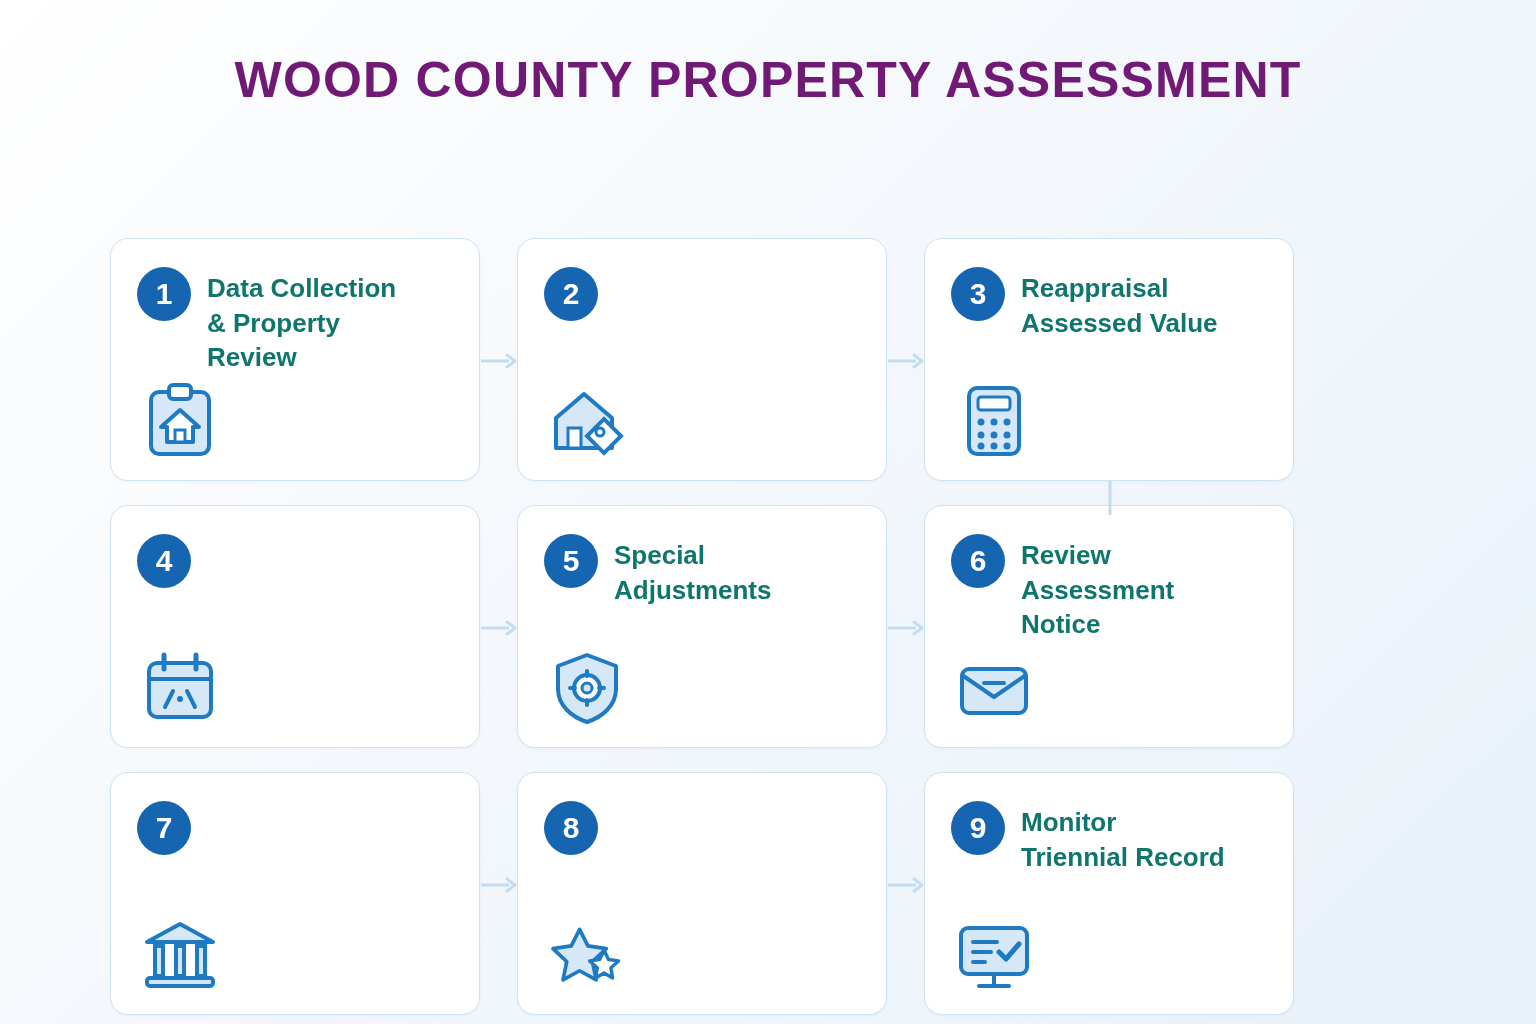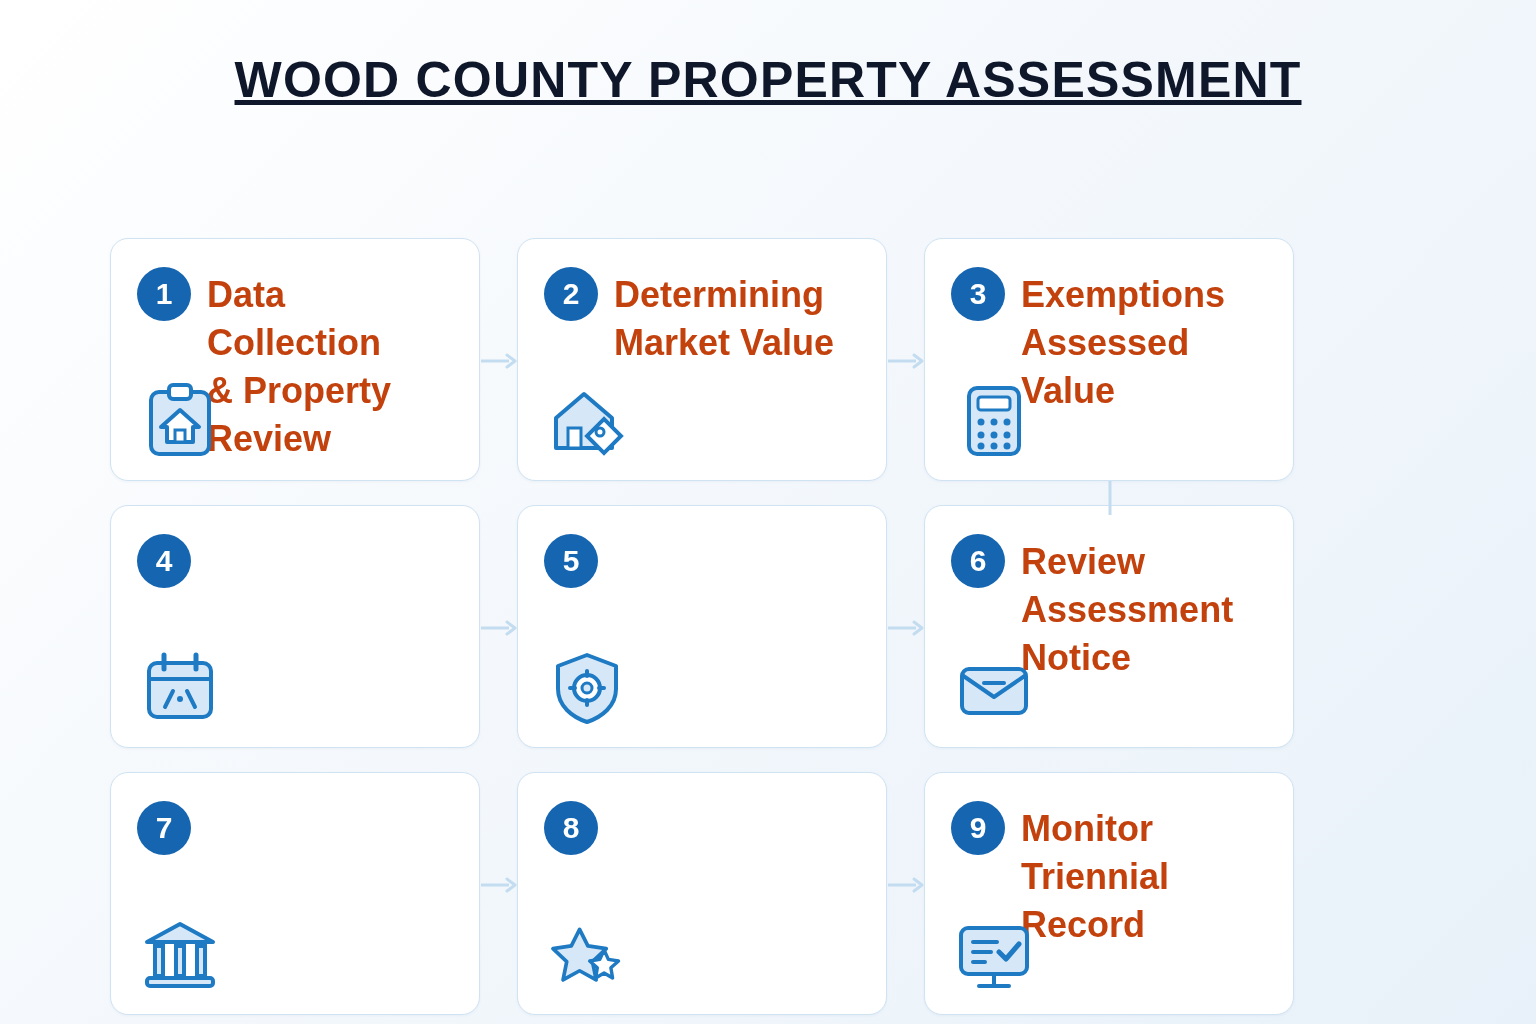--- a/index.html
+++ b/index.html
@@ -23,24 +23,23 @@
   }
 
   .title-block {
     padding-top: 50px;
     text-align: center;
   }
   .title-line {
     font-size: 50px;
     font-weight: bold;
     letter-spacing: 1.2px;
-    color: #0f172a;
+    color: #701a75;
     line-height: 1.22;
     text-transform: uppercase;
-    text-decoration: underline;
   }
 
   .grid {
     position: absolute;
     left: 110px;
     top: 238px;
     width: 1185px;
     display: grid;
     grid-template-columns: repeat(3, 370px);
     grid-template-rows: repeat(3, 243px);
@@ -73,23 +72,23 @@
     color: #ffffff;
     font-size: 30px;
     font-weight: bold;
     display: flex;
     align-items: center;
     justify-content: center;
     line-height: 1;
   }
 
   .card-title {
-    font-size: 36px;
+    font-size: 26px;
     font-weight: bold;
-    color: #c2410c;
+    color: #0f766e;
     line-height: 1.33;
     padding-top: 4px;
     white-space: pre-line;
   }
 
   .card-icon {
     position: absolute;
     left: 30px;
     bottom: 20px;
     width: 78px;
@@ -132,37 +131,35 @@
           <rect x="28" y="3" width="22" height="14" rx="4" fill="#ffffff" stroke="#1f7ac4" stroke-width="4"></rect>
           <path d="M39 28 L58 45 L52 45 L52 60 L26 60 L26 45 L20 45 Z" fill="#ffffff" stroke="#1f7ac4" stroke-width="4" stroke-linejoin="round"></path>
           <rect x="34" y="48" width="10" height="12" fill="#ffffff" stroke="#1f7ac4" stroke-width="3"></rect>
         </svg>
       </div>
     </div>
 
     <div class="card">
       <div class="card-head">
         <div class="badge">2</div>
-        <div class="card-title">Determining
-Market Value</div>
       </div>
       <div class="card-icon">
         <svg viewBox="0 0 78 78" width="78" height="78">
           <path d="M8 36 L36 12 L64 36 L64 66 L8 66 Z" fill="#d6e8f7" stroke="#1f7ac4" stroke-width="4" stroke-linejoin="round"></path>
           <rect x="20" y="46" width="13" height="20" fill="#ffffff" stroke="#1f7ac4" stroke-width="3"></rect>
           <path d="M44 42 L68 42 L68 66 L44 66 Z" fill="#ffffff" stroke="#1f7ac4" stroke-width="4" transform="rotate(45 56 54)"></path>
           <circle cx="52" cy="50" r="4" fill="none" stroke="#1f7ac4" stroke-width="3"></circle>
         </svg>
       </div>
     </div>
 
     <div class="card">
       <div class="card-head">
         <div class="badge">3</div>
-        <div class="card-title">Exemptions
+        <div class="card-title">Reappraisal
 Assessed Value</div>
       </div>
       <div class="card-icon">
         <svg viewBox="0 0 78 78" width="78" height="78">
           <rect x="14" y="6" width="50" height="66" rx="8" fill="#d6e8f7" stroke="#1f7ac4" stroke-width="4"></rect>
           <rect x="23" y="15" width="32" height="13" rx="3" fill="#ffffff" stroke="#1f7ac4" stroke-width="3"></rect>
           <circle cx="26" cy="40" r="3.5" fill="#1f7ac4"></circle>
           <circle cx="39" cy="40" r="3.5" fill="#1f7ac4"></circle>
           <circle cx="52" cy="40" r="3.5" fill="#1f7ac4"></circle>
           <circle cx="26" cy="53" r="3.5" fill="#1f7ac4"></circle>
@@ -188,20 +185,22 @@
           <path d="M24 58 L32 42" stroke="#1f7ac4" stroke-width="4" stroke-linecap="round"></path>
           <path d="M46 42 L54 58" stroke="#1f7ac4" stroke-width="4" stroke-linecap="round"></path>
           <circle cx="39" cy="50" r="3" fill="#1f7ac4"></circle>
         </svg>
       </div>
     </div>
 
     <div class="card">
       <div class="card-head">
         <div class="badge">5</div>
+        <div class="card-title">Special
+Adjustments</div>
       </div>
       <div class="card-icon">
         <svg viewBox="0 0 78 78" width="78" height="78">
           <path d="M39 6 L68 17 L68 40 C68 57 54 68 39 73 C24 68 10 57 10 40 L10 17 Z" fill="#d6e8f7" stroke="#1f7ac4" stroke-width="4" stroke-linejoin="round"></path>
           <circle cx="39" cy="39" r="13" fill="#ffffff" stroke="#1f7ac4" stroke-width="4"></circle>
           <circle cx="39" cy="39" r="5" fill="#d6e8f7" stroke="#1f7ac4" stroke-width="3"></circle>
           <g stroke="#1f7ac4" stroke-width="4" stroke-linecap="round">
             <line x1="39" y1="22" x2="39" y2="27"></line>
             <line x1="39" y1="51" x2="39" y2="56"></line>
             <line x1="22" y1="39" x2="27" y2="39"></line>

